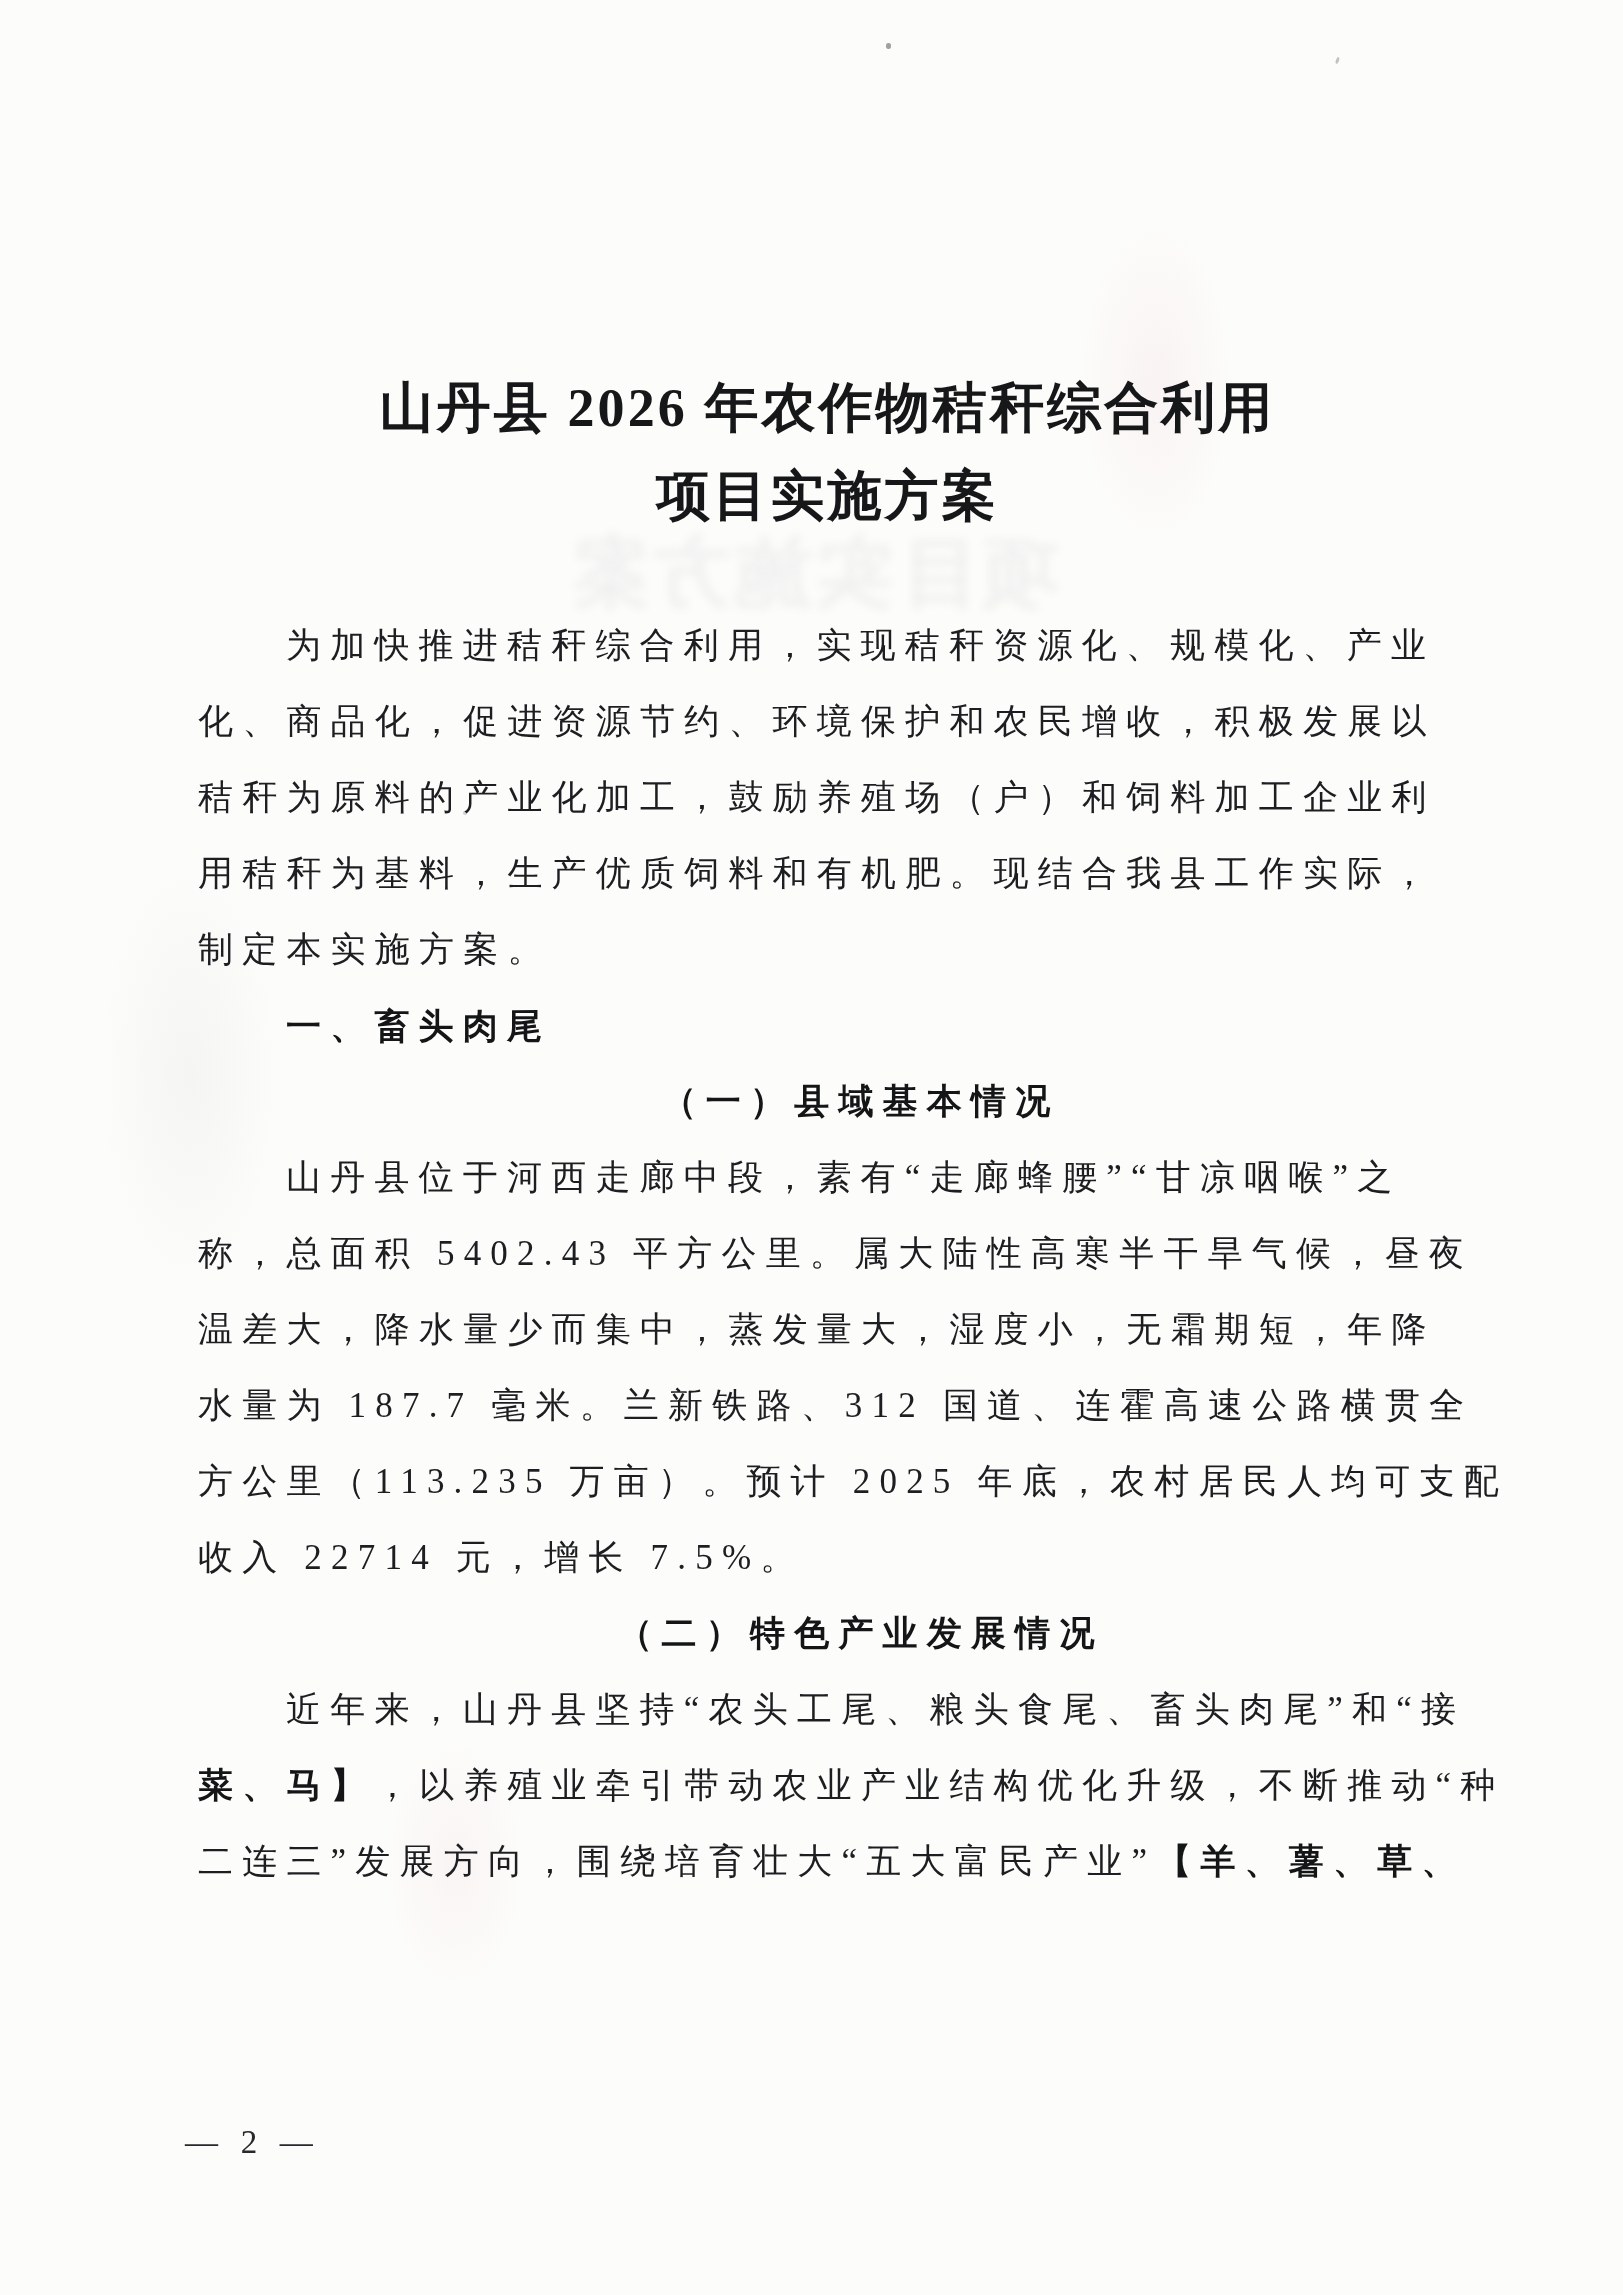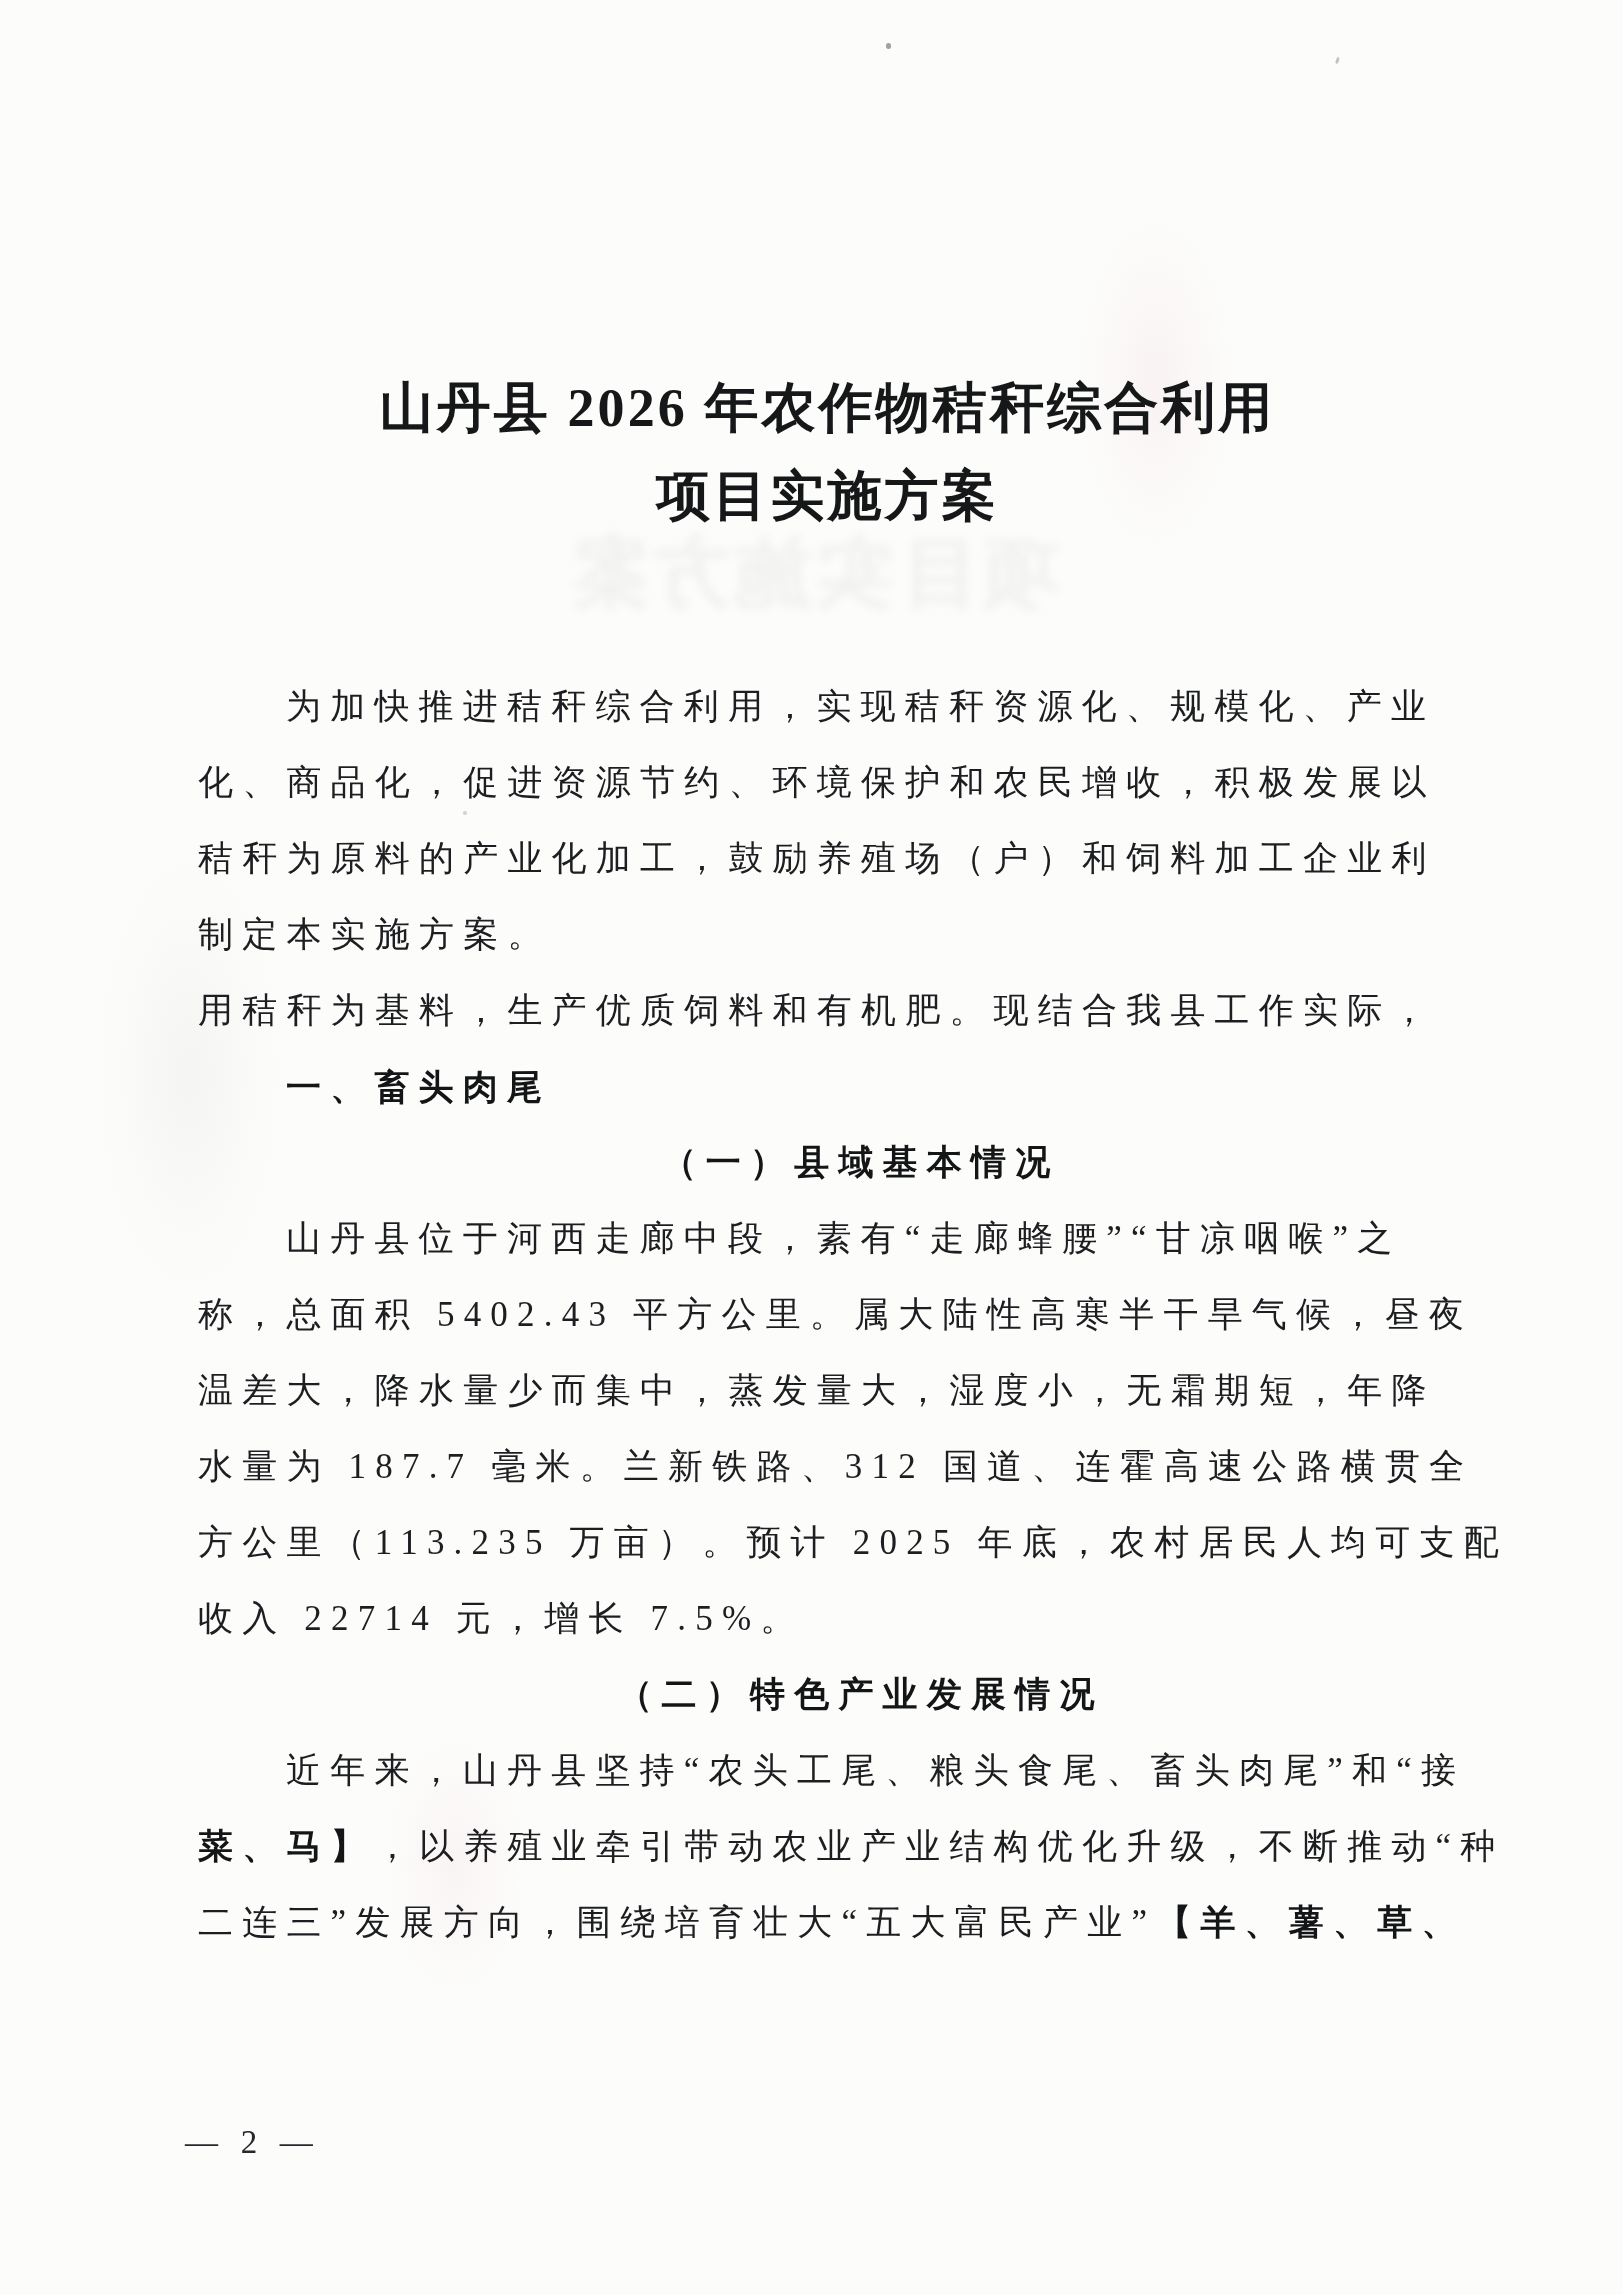--- a/index.html
+++ b/index.html
@@ -63,21 +63,21 @@
     opacity: 0.08;
     filter: blur(4.6px);
     transform: scaleX(-1);
     pointer-events: none;
     white-space: nowrap;
   }
 
   
   .body-block {
     position: absolute;
-    top: 669px;
+    top: 608px;
     left: 198px;
     width: 1237px;
   }
   .line {
     height: 76px;
     line-height: 76px;
     font-size: 35px;
     letter-spacing: 9.2px;
     white-space: nowrap;
     color: #1d1e21;
@@ -122,22 +122,22 @@
     <div>山丹县 2026 年农作物秸秆综合利用</div>
     <div>项目实施方案</div>
   </div>
 
   <div class="bleed">项目实施方案</div>
 
   <div class="body-block">
     <div class="line indent">为加快推进秸秆综合利用，实现秸秆资源化、规模化、产业</div>
     <div class="line">化、商品化，促进资源节约、环境保护和农民增收，积极发展以</div>
     <div class="line">秸秆为原料的产业化加工，鼓励养殖场（户）和饲料加工企业利</div>
+    <div class="line">用秸秆为基料，生产优质饲料和有机肥。现结合我县工作实际，</div>
     <div class="line">制定本实施方案。</div>
-    <div class="line">用秸秆为基料，生产优质饲料和有机肥。现结合我县工作实际，</div>
     <div class="line h1">一、畜头肉尾</div>
     <div class="line h2">（一）县域基本情况</div>
     <div class="line indent">山丹县位于河西走廊中段，素有“走廊蜂腰”“甘凉咽喉”之</div>
     <div class="line">称，总面积 5402.43 平方公里。属大陆性高寒半干旱气候，昼夜</div>
     <div class="line">温差大，降水量少而集中，蒸发量大，湿度小，无霜期短，年降</div>
     <div class="line">水量为 187.7 毫米。兰新铁路、312 国道、连霍高速公路横贯全</div>
     <div class="line">方公里（113.235 万亩）。预计 2025 年底，农村居民人均可支配</div>
     <div class="line">收入 22714 元，增长 7.5%。</div>
     <div class="line h2">（二）特色产业发展情况</div>
     <div class="line indent">近年来，山丹县坚持“农头工尾、粮头食尾、畜头肉尾”和“接</div>

